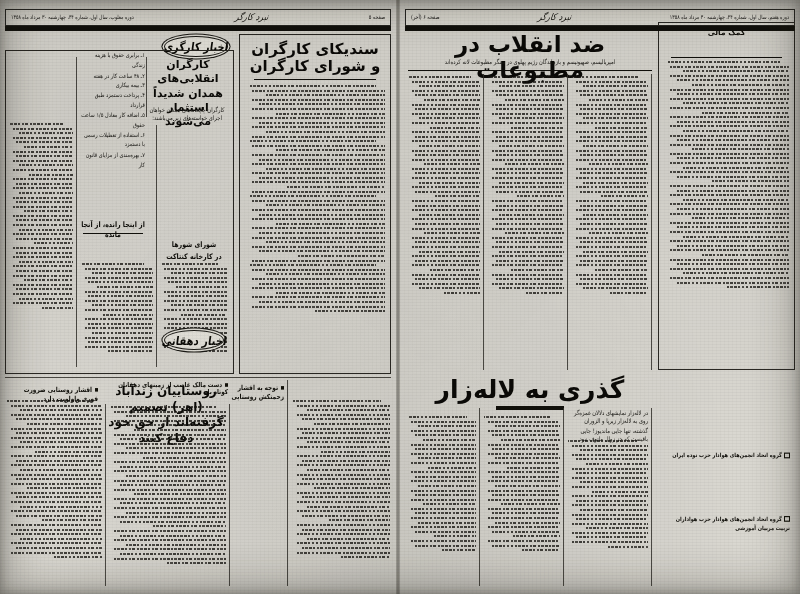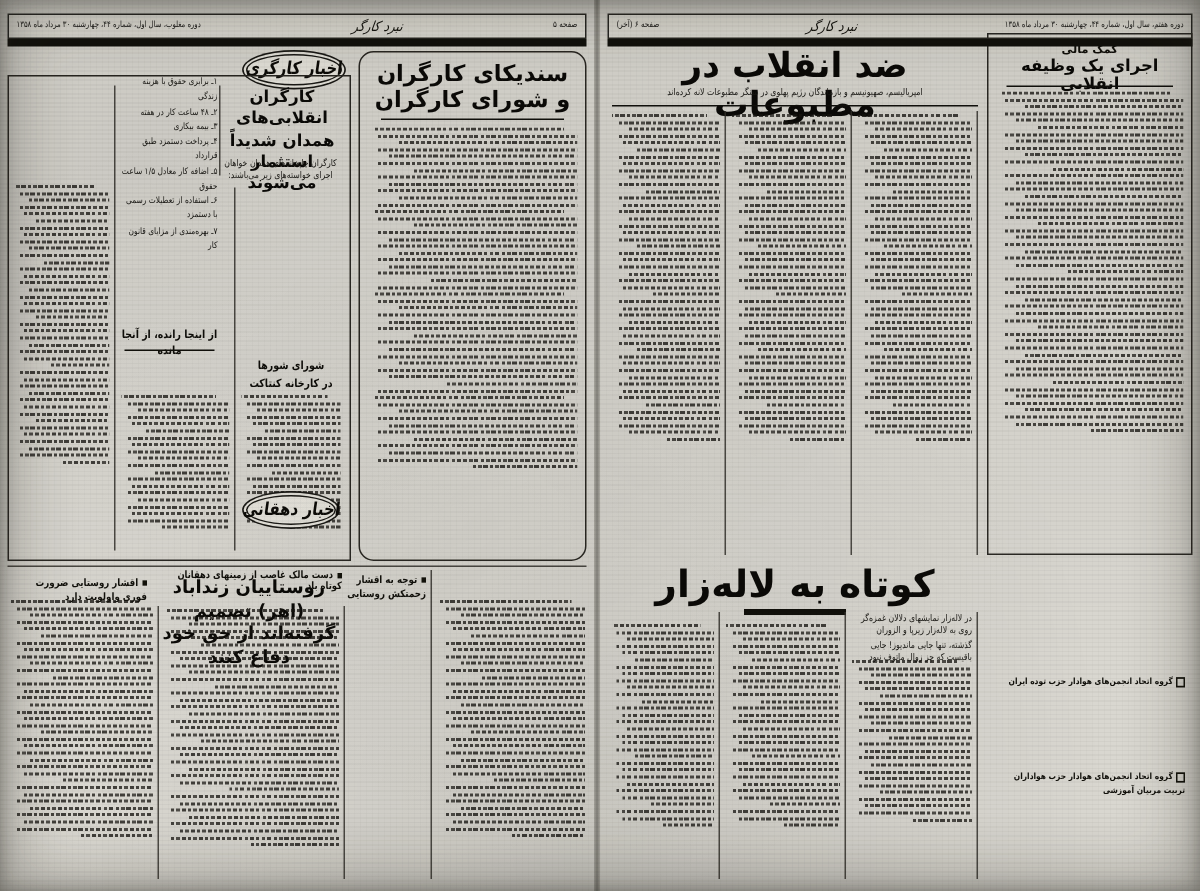--- a/index.html
+++ b/index.html
@@ -127,21 +127,21 @@
 
   <div class="half left">
 
     <div class="masthead">
       <div class="pno">صفحه ۵</div>
       <div class="logo">نبرد کارگر</div>
       <div class="mline">دوره مغلوب، سال اول، شماره ۴۴، چهارشنبه ۳۰ مرداد ماه ۱۳۵۸</div>
     </div>
     <div class="blackbar"></div>
 
-    <div class="box" style="right:5px;top:34px;width:152px;height:340px;border-radius:10px;">
+    <div class="box" style="right:5px;top:34px;width:152px;height:340px;">
       <div class="hl lg" style="margin:6px 4px 3px;">سندیکای کارگران و شورای کارگران</div>
       <div class="blkrule" style="left:14px;right:14px;top:44px;height:1px;"></div>
       <div class="body-sim" style="left:5px;right:5px;top:50px;bottom:4px;">
         <div class="ln w90 ind"></div>
           <div class="ln w95"></div>
           <div class="ln w85"></div>
         <div class="ln w95"></div>
           <div class="ln w90"></div>
           <div class="ln w95"></div>
         <div class="ln w78"></div>
@@ -458,21 +458,20 @@
 
     <div class="masthead">
       <div class="mline">دوره هفتم، سال اول، شماره ۴۴، چهارشنبه ۳۰ مرداد ماه ۱۳۵۸</div>
       <div class="logo">نبرد کارگر</div>
       <div class="pno">صفحه ۶ (آخر)</div>
     </div>
     <div class="blackbar"></div>
 
     <div class="box" style="right:5px;top:22px;width:137px;height:348px;">
       <div class="kicker" style="margin:5px 0 1px;">کمک مالی</div>
-      <div class="hl md" style="margin:0 4px 3px;">اجرای یک وظیفه انقلابی</div>
       <div class="blkrule" style="left:12px;right:12px;top:34px;height:1px;"></div>
       <div class="body-sim" style="left:5px;right:5px;top:38px;bottom:4px;">
         <div class="ln w90 ind"></div>
           <div class="ln w95"></div>
           <div class="ln w85"></div>
         <div class="ln w95"></div>
           <div class="ln w90"></div>
           <div class="ln w78"></div>
         <div class="ln w95"></div>
           <div class="ln w90"></div>
@@ -675,21 +674,21 @@
         <div class="ln w90"></div>
         <div class="ln w95"></div>
       <div class="ln w70"></div>
         <div class="ln w95"></div>
         <div class="ln w90"></div>
       <div class="ln w95"></div>
         <div class="ln w85"></div>
         <div class="ln w50"></div>
     </div>
 
-    <div class="hl xl" style="position:absolute;right:148px;left:8px;top:376px;font-size:25px;">کوتاه به لاله‌زار</div>
+    <div class="hl xl" style="position:absolute;right:148px;left:8px;top:376px;font-size:25px;">گذری به لاله‌زار</div>
     <div class="blkrule" style="right:236px;left:96px;top:406px;height:4px;"></div>
 
     <div class="sub" style="position:absolute;right:152px;width:80px;top:412px;text-align:right;">در لاله‌زار نمایشهای دلالان غمزه‌گر روی به لاله‌زار زیرپا و الزوران گذشته، تنها جایی ماندیوز! جایی باقیست که جز زوال ماتوف نبود</div>
 
     <div class="rule-v" style="right:148px;top:408px;bottom:8px;"></div>
     <div class="rule-v" style="right:236px;top:408px;bottom:8px;"></div>
     <div class="rule-v" style="right:320px;top:408px;bottom:8px;"></div>
 
     <div class="body-sim" style="right:152px;width:80px;top:440px;bottom:8px;">
       <div class="ln w90 ind"></div>

